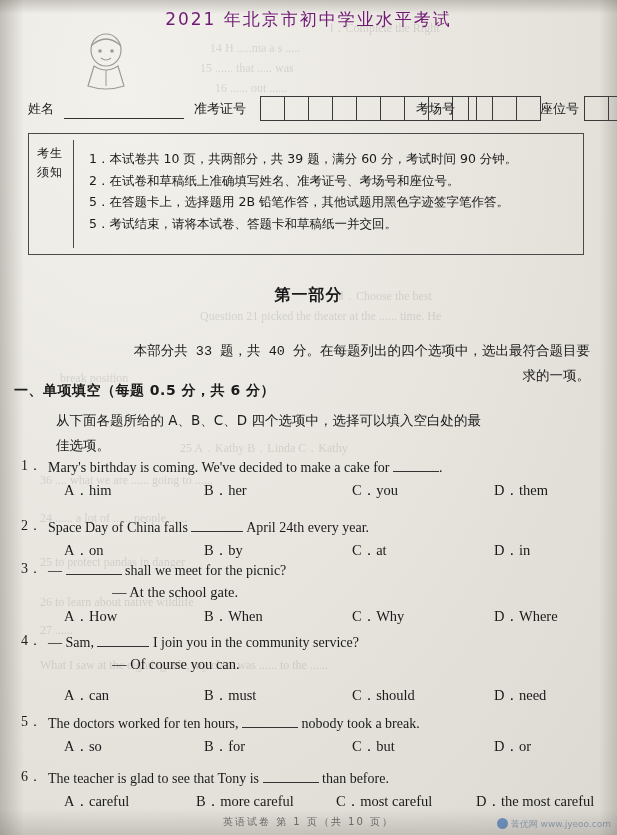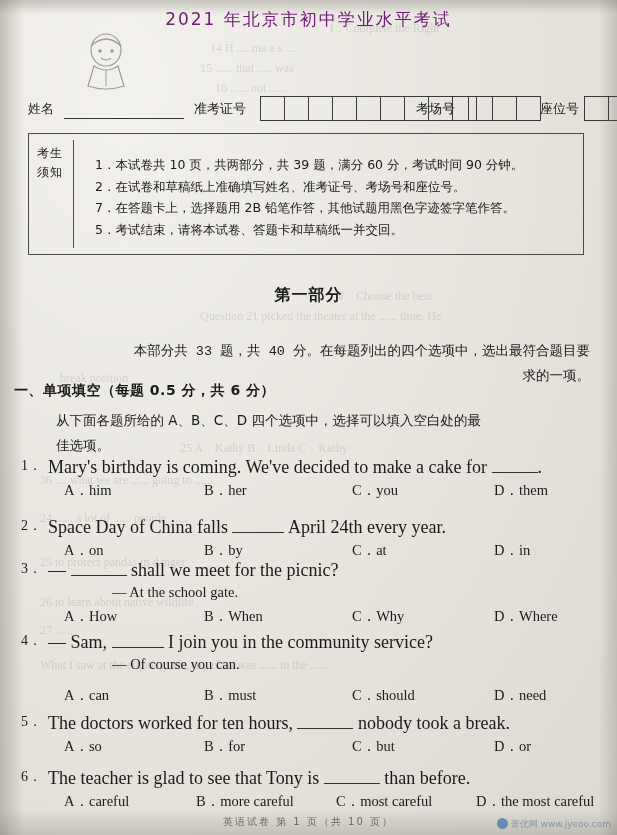--- a/index.html
+++ b/index.html
@@ -71,21 +71,21 @@
   }
   .notice .side{
     position:absolute;left:8px;top:10px;width:26px;
     font-size:12px;line-height:19px;text-align:center;
     font-family:"DejaVu Sans", sans-serif;
     letter-spacing:1px;
   }
   .notice .vline{position:absolute;left:44px;top:6px;bottom:6px;border-left:1.2px solid #4a4a4a;}
   .notice ol{
     position:absolute;left:52px;top:6px;right:8px;
-    margin:14px;padding:0;list-style:none;
+    margin:8px;padding:0;list-style:none;
     font-size:12.5px;line-height:21.5px;
     font-family:"DejaVu Sans", sans-serif;
   }
   .notice li{white-space:nowrap;}
 
   .part-title{
     position:absolute;top:285px;left:0;width:100%;
     text-align:center;font-size:16px;font-weight:bold;
     font-family:"DejaVu Sans", sans-serif;
     letter-spacing:1px;
@@ -110,21 +110,21 @@
     font-family:"DejaVu Sans", sans-serif;
   }
 
   .q{position:absolute;left:20px;width:592px;}
   .q .num{
     position:absolute;left:0;top:0;width:22px;text-align:right;
     font-size:14px;
   }
   .q .stem{
     position:absolute;left:28px;top:0;right:0;
-    font-size:18px;line-height:21px;
+    font-size:14px;line-height:21px;
   }
   .q .sub{
     position:absolute;left:44px;right:0;
     font-size:14.5px;line-height:21px;margin-left:48px;
   }
   .opts{position:absolute;left:44px;right:0;height:20px;}
   .opt{position:absolute;font-size:14.5px;white-space:nowrap;}
   .o0{left:0;}
   .o1{left:140px;}
   .o2{left:288px;}
@@ -223,21 +223,21 @@
         <span></span>
     </span>
   </div>
 
   <div class="notice">
     <div class="side">考生须知</div>
     <div class="vline"></div>
     <ol>
       <li>1．本试卷共 10 页，共两部分，共 39 题，满分 60 分，考试时间 90 分钟。</li>
       <li>2．在试卷和草稿纸上准确填写姓名、准考证号、考场号和座位号。</li>
-      <li>7．在答题卡上，选择题用 2B 铅笔作答，其他试题用黑色字迹签字笔作答。</li>
+      <li>5．在答题卡上，选择题用 2B 铅笔作答，其他试题用黑色字迹签字笔作答。</li>
       <li>5．考试结束，请将本试卷、答题卡和草稿纸一并交回。</li>
     </ol>
   </div>
 
   <div class="part-title">第一部分</div>
 
   <div class="part-desc">
     <span class="ind">本部分共 33 题，共 40 分。在每题列出的四个选项中，选出最符合题目要</span>
     <span>求的一项。</span>
   </div>

